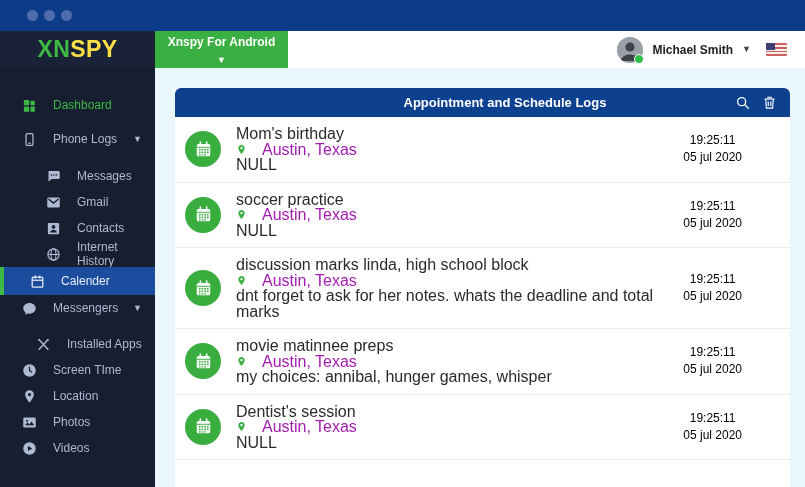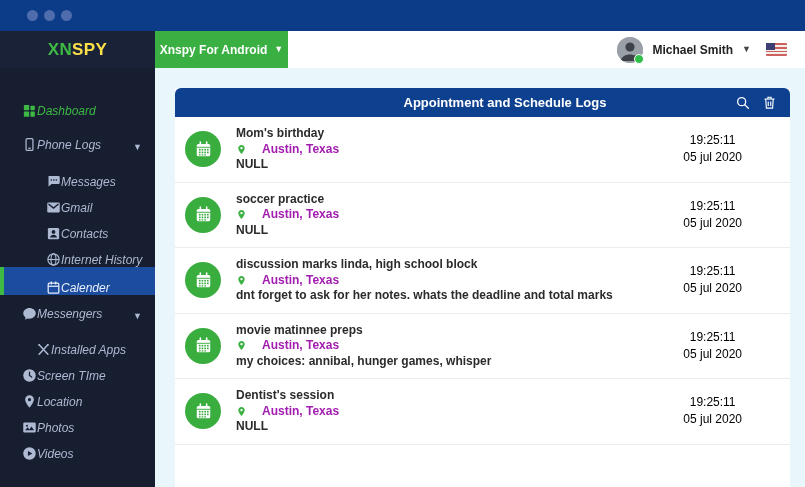--- a/index.html
+++ b/index.html
@@ -7,59 +7,59 @@
     width:805px;height:487px;overflow:hidden;position:relative;
     font-family:"Liberation Sans",sans-serif;background:#e9f6fc;
     -webkit-font-smoothing:antialiased;
   }
   
   .topbar{height:31px;background:#0c3c88;display:flex;align-items:center;padding-left:27px;gap:6px;}
   .win-dot{width:11px;height:11px;border-radius:50%;background:#4f6dac;}
   
   .brand-row{height:37px;display:flex;}
   .logo-box{width:155px;background:#1a2238;display:flex;align-items:center;justify-content:center;
-    font-size:17px;font-weight:bold;letter-spacing:.4px;flex-shrink:0;cursor:pointer;}
+    font-size:23px;font-weight:bold;letter-spacing:.4px;flex-shrink:0;cursor:pointer;}
   .logo-xn{color:#3db944;}
   .logo-spy{color:#fde047;}
   .device-tab{width:133px;background:#3aaf42;color:#fff;display:flex;align-items:center;justify-content:center;
-    gap:7px;font-size:12px;font-weight:bold;flex-shrink:0;cursor:pointer;}
+    gap:7px;font-size:12px;font-weight:bold;flex-shrink:0;cursor:pointer;flex-direction:column;}
   .caret{font-size:9px;line-height:1;}
   .user-strip{flex:1;background:#ffffff;display:flex;align-items:center;justify-content:flex-end;gap:9px;padding-right:18px;}
   .avatar-wrap{position:relative;width:26px;height:26px;cursor:pointer;}
   .avatar{width:26px;height:26px;border-radius:50%;overflow:hidden;background:#b9bec6;}
   .status-dot{position:absolute;right:-1px;bottom:-1px;width:8px;height:8px;background:#2fbf4a;border:1.5px solid #fff;border-radius:50%;}
   .user-name{font-size:12px;font-weight:bold;color:#222;}
   .user-caret{color:#444;font-size:9px;}
   .flag{width:21px;height:13px;border-radius:1px;margin-left:6px;position:relative;cursor:pointer;
     background:repeating-linear-gradient(#cf6060 0 1.9px,#f3efe9 1.9px 3.8px);}
   .flag::after{content:"";position:absolute;left:0;top:0;width:9px;height:7px;background:#3c3e74;}
   
   .layout{display:flex;height:419px;}
   .sidebar{width:155px;background:#161e30;flex-shrink:0;padding-top:24px;box-sizing:border-box;}
-  .nav-item{display:flex;align-items:flex-end;height:26px;color:#aeb9d2;font-size:12px;
-    padding-left:22px;cursor:pointer;position:relative;box-sizing:border-box;font-style:italic;}
+  .nav-item{display:flex;align-items:center;height:26px;color:#aeb9d2;font-size:12px;
+    padding-left:22px;gap:16px;cursor:pointer;position:relative;box-sizing:border-box;}
   .nav-item.level1{padding-left:46px;}
   .nav-item.green{color:#3db944;}
-  .nav-item.active{background:#1b4c9e;color:#e9eefb;border-left:4px solid #3db944;padding-left:42px;height:28px;}
+  .nav-item.active{background:#1b4c9e;color:#e9eefb;border-left:4px solid #3db944;padding-left:26px;height:28px;}
   .nav-icon{width:15px;height:15px;display:flex;align-items:center;justify-content:center;flex-shrink:0;}
   .nav-caret{position:absolute;right:13px;font-size:9px;color:#aeb9d2;}
   .sidebar .nav-item:nth-child(2){margin-top:8px;}
   .sidebar .nav-item:nth-child(3){margin-top:11px;}
   .sidebar .nav-item:nth-child(9){margin-top:10px;padding-left:36px;}
   
   .content{flex:1;padding:20px 15px 0 20px;box-sizing:border-box;}
   .card{background:#ffffff;height:calc(100% - 0px);display:flex;flex-direction:column;}
   .card-header{height:29px;background:#0d4190;border-radius:6px 6px 0 0;display:flex;align-items:center;position:relative;flex-shrink:0;}
   .card-title{flex:1;text-align:center;color:#ffffff;font-size:13px;font-weight:bold;padding-left:45px;}
   .header-icons{position:absolute;right:13px;top:0;height:100%;display:flex;align-items:center;gap:11px;}
   .hicon{display:flex;align-items:center;justify-content:center;cursor:pointer;}
   
   .row{display:flex;align-items:center;gap:15px;padding:9px 48px 9px 10px;border-bottom:1px solid #ececec;}
   .row-icon{width:36px;height:36px;border-radius:50%;background:#3aad3f;display:flex;align-items:center;justify-content:center;flex-shrink:0;}
-  .row-main{flex:1;font-size:12px;line-height:15.5px;color:#2b2b2b;min-width:0;font-weight:bold;}
+  .row-main{flex:1;font-size:16px;line-height:15.5px;color:#2b2b2b;min-width:0;}
   .row-loc{color:#a21caf;display:flex;align-items:center;gap:15px;}
   .pin-ic{display:flex;align-items:center;}
   .row-time{text-align:center;font-size:12px;color:#000000;line-height:17px;flex-shrink:0;}
 </style>
 </head>
 <body>
 
 <div class="topbar">
   <span class="win-dot"></span>
   <span class="win-dot"></span>

